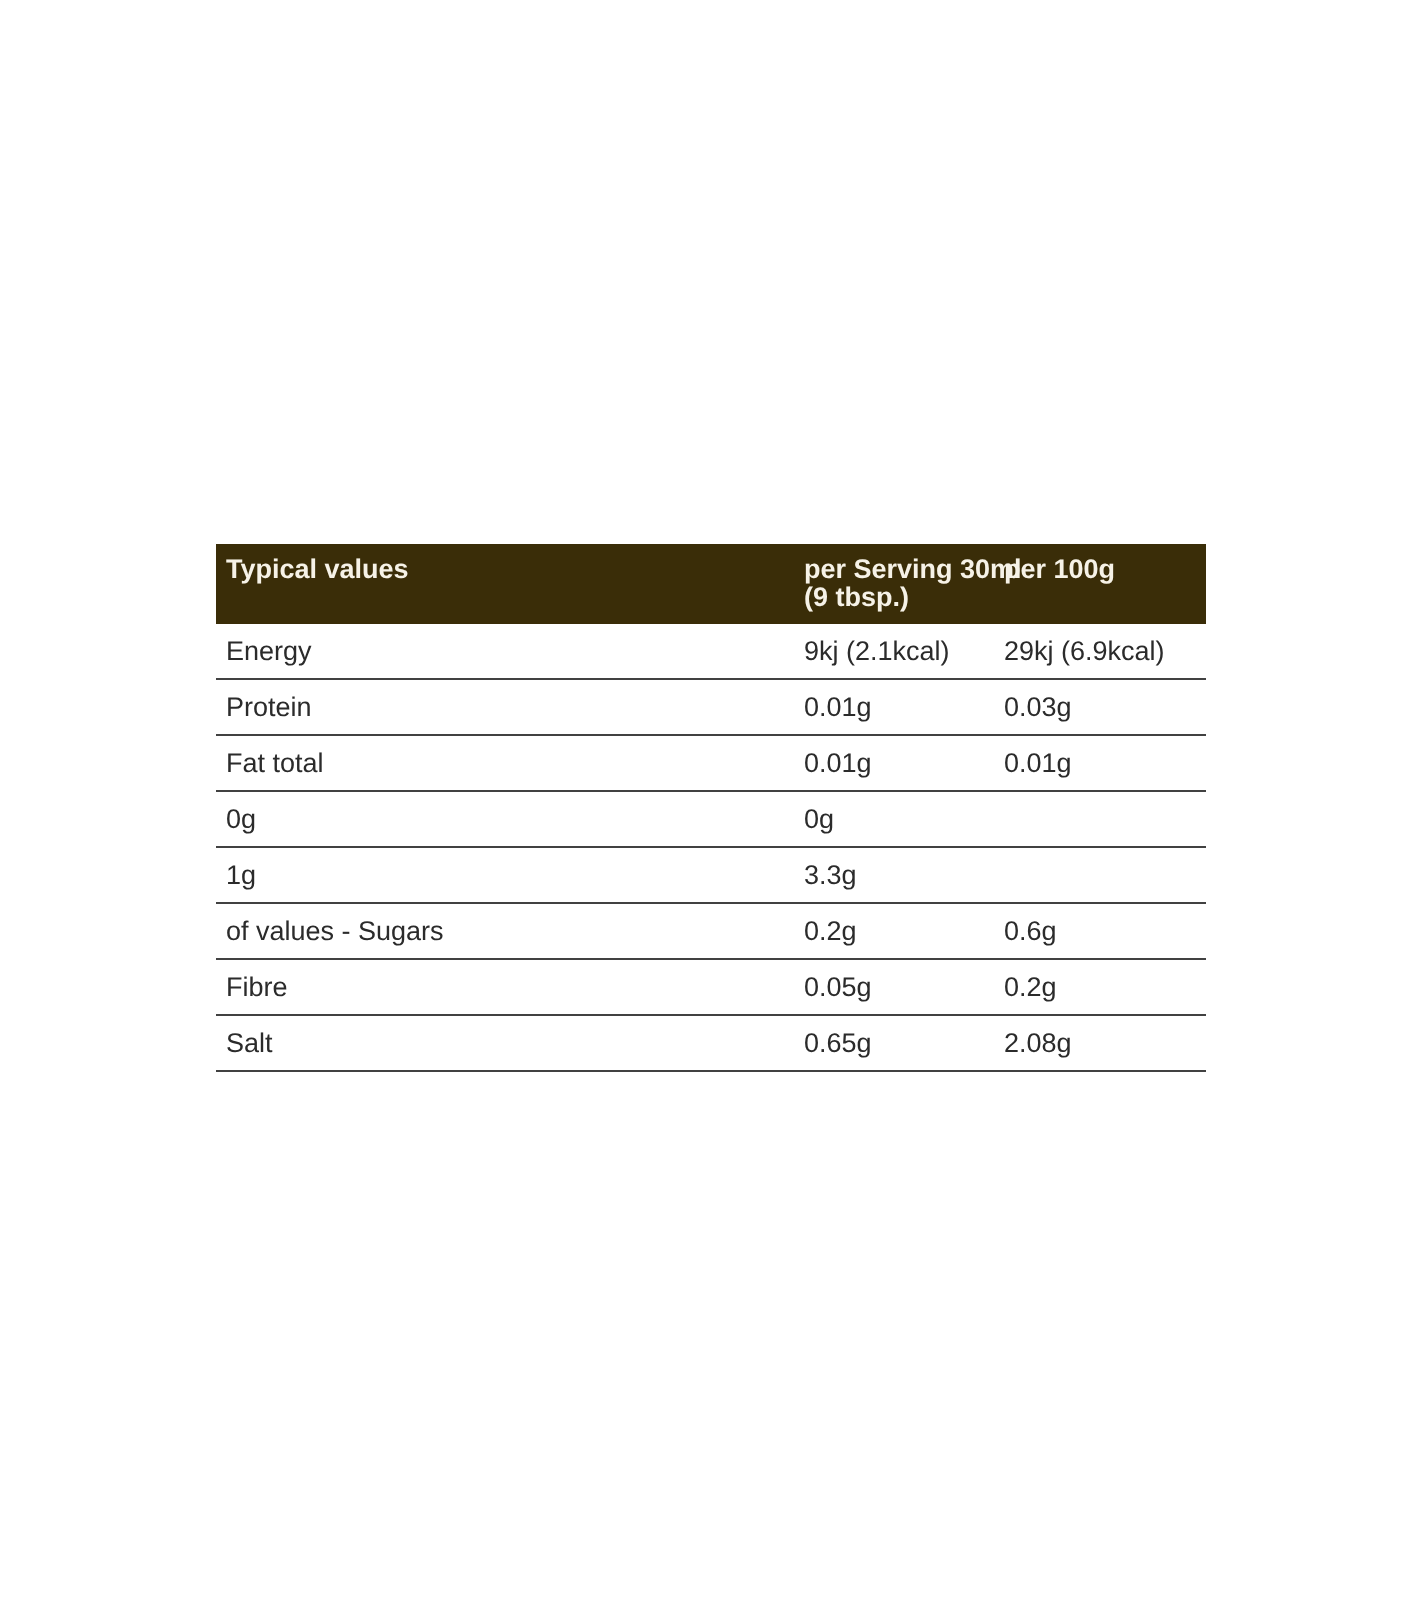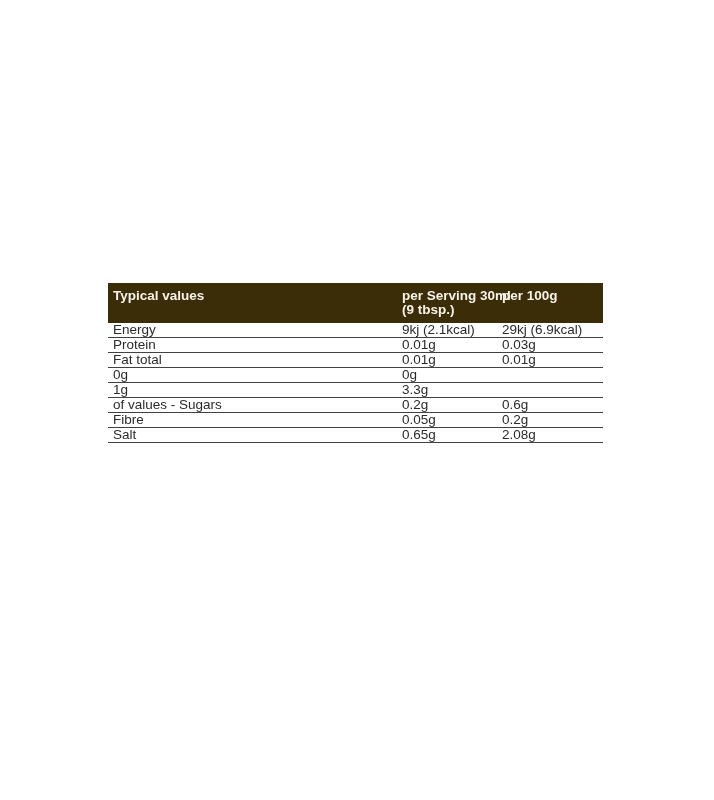--- a/index.html
+++ b/index.html
@@ -10,40 +10,40 @@
     width: 714px;
     height: 800px;
     position: relative;
     background: #ffffff;
     font-family: "Liberation Sans", sans-serif;
     overflow: hidden;
   }
   .nutrition-panel {
     position: absolute;
     left: 108px;
-    top: 283px;
+    top: 272px;
     width: 495px;
   }
   .thead {
     background: #3a2d08;
     color: #f6f2e7;
     display: grid;
     grid-template-columns: 289px 100px auto;
     padding: 6px 0 0 5px;
     height: 40px;
     box-sizing: border-box;
     font-size: 13.5px;
     font-weight: bold;
     line-height: 14px;
   }
   .trow {
     display: grid;
     grid-template-columns: 289px 100px auto;
     padding-left: 5px;
-    height: 15px;
+    height: 28px;
     box-sizing: border-box;
     align-items: center;
     border-bottom: 1.5px solid #414141;
     font-size: 13.5px;
     color: #2b2b2b;
     line-height: 14px;
   }
   .cell {
     white-space: nowrap;
   }

